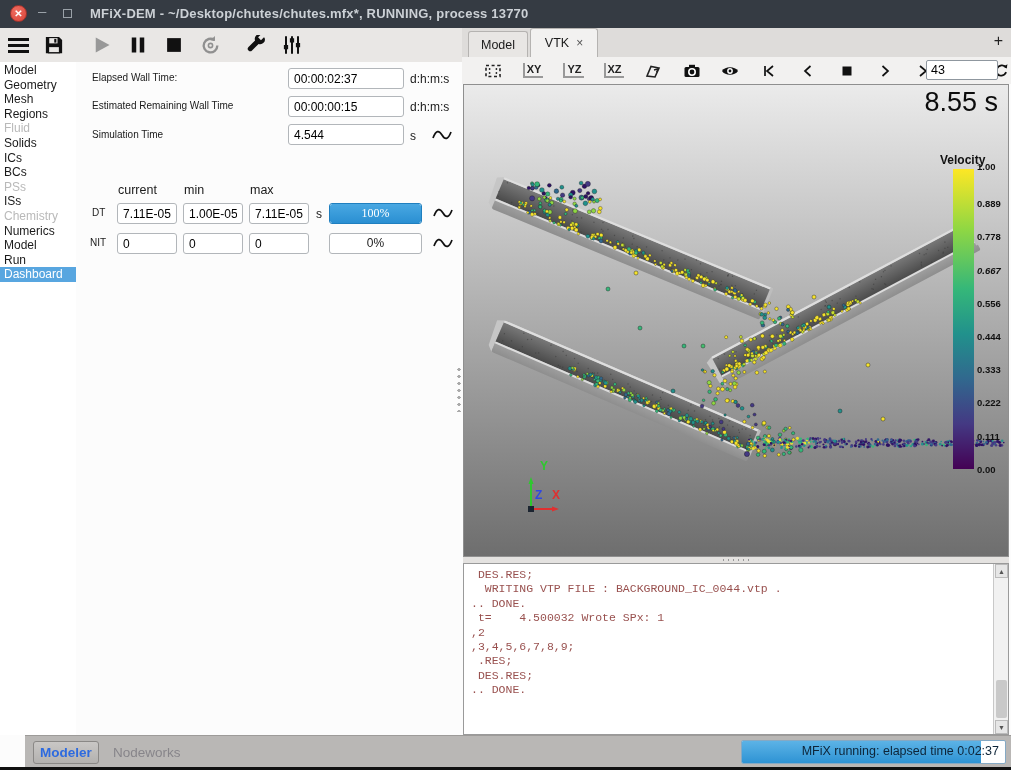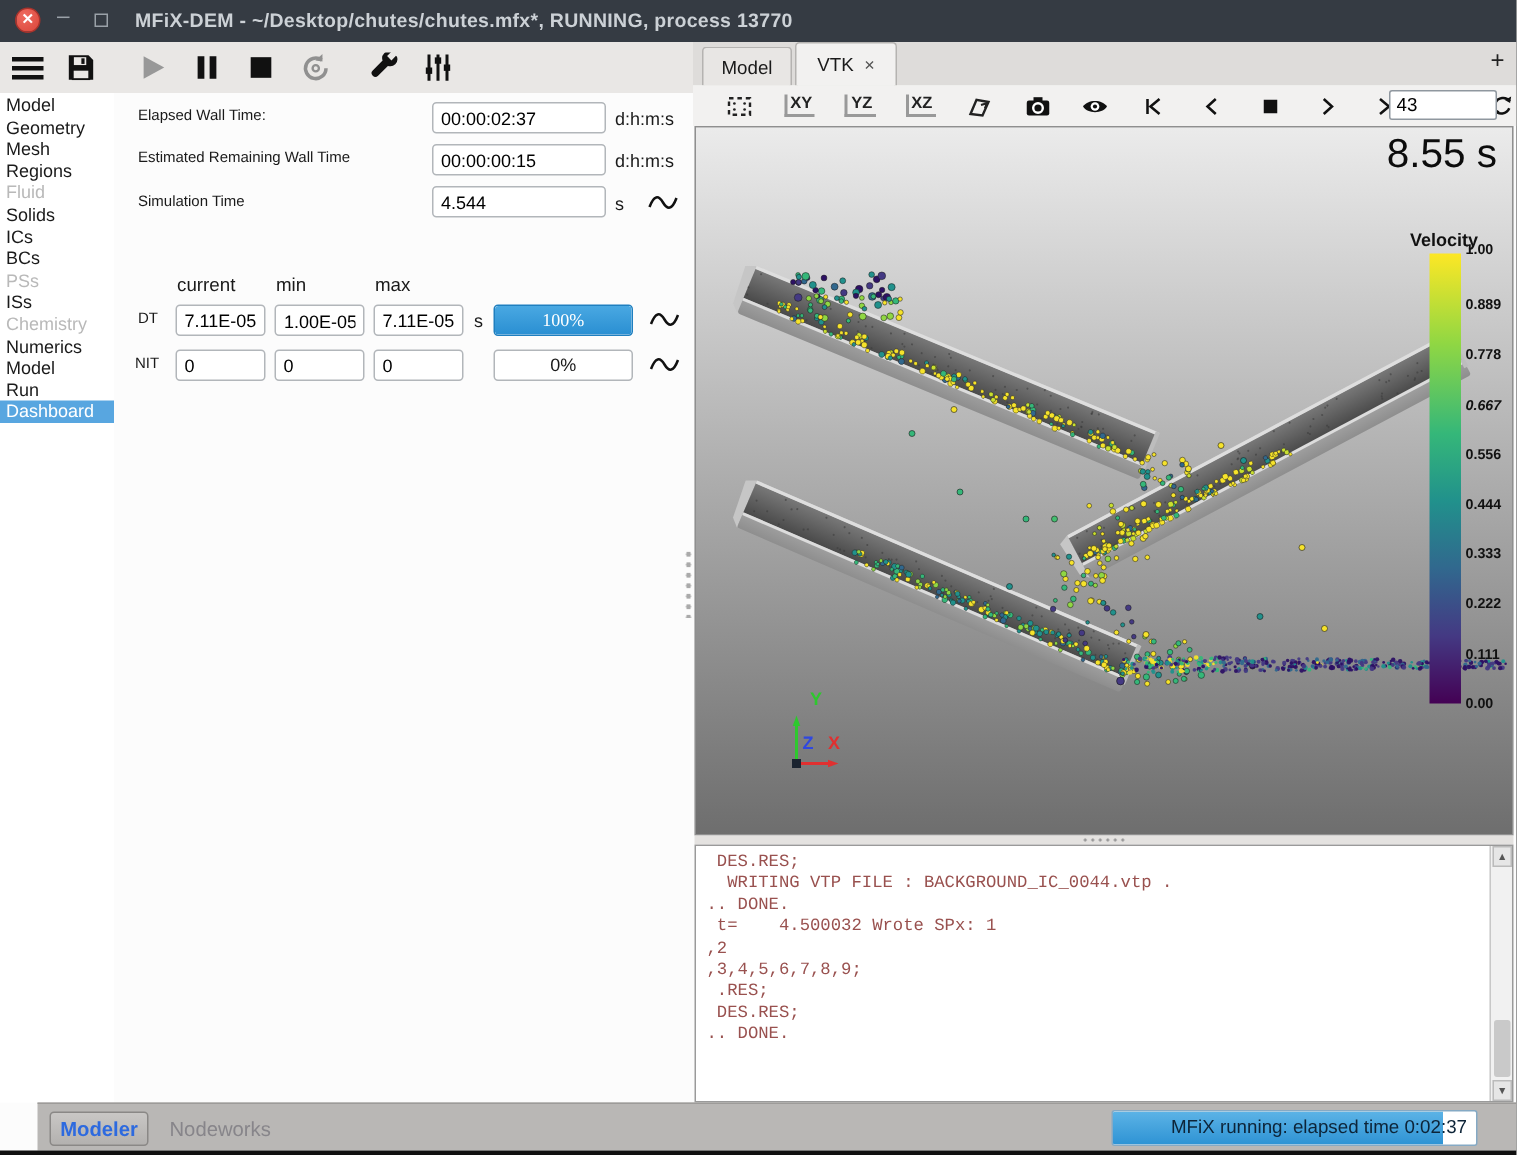--- a/index.html
+++ b/index.html
@@ -83,21 +83,21 @@
   #cscroll { position:absolute; right:0; top:0; bottom:0; width:15px; background:#f1f1f1; border-left:1px solid #c8c8c8; }
   .sarrow { position:absolute; left:1px; width:13px; height:14px; background:#e6e6e6; border:1px solid #bbb; color:#555;
     font-size:7px; text-align:center; line-height:13px; }
   #cscroll .up { top:0; } #cscroll .down { bottom:0; }
   #cscroll .thumb { position:absolute; left:2px; bottom:16px; width:11px; height:38px; background:#c9c9c9; border-radius:2px; }
   
   #statusbar { position:absolute; left:0; top:735px; width:1011px; height:32px; background:#b9b7b5; border-top:1px solid #9d9b99;margin-left:25px; }
   #modeler-btn { position:absolute; left:8px; top:5px; width:66px; height:23px; border:1px solid #8a8886; border-radius:3px;
     background:linear-gradient(#c9c7c5,#b3b1af); color:#2d6adf; font-size:13.5px; font-weight:bold; }
   #nodeworks-btn { position:absolute; left:88px; top:5px; height:23px; border:none; background:transparent; color:#87858a; font-size:13.5px; }
-  #run-progress { position:absolute; left:716px; top:4px; width:244px; height:24px; border:1px solid #85a9c4; border-radius:2px;
+  #run-progress { position:absolute; left:716px; top:4px; width:265px; height:24px; border:1px solid #85a9c4; border-radius:2px;
     background:#fff; overflow:hidden; }
   #run-progress .fill { position:absolute; left:0; top:0; bottom:0; background:linear-gradient(#5cb3e6,#2e93d4); }
   #run-progress .ptext { position:absolute; right:6px; top:3px; font-size:12.5px; color:#0d2438; z-index:2; }
   #bottom-strip { position:absolute; left:0; top:767px; width:1011px; height:3px; background:#101010; }
 </style>
 </head>
 <body>
 
 <div id="window">
 

